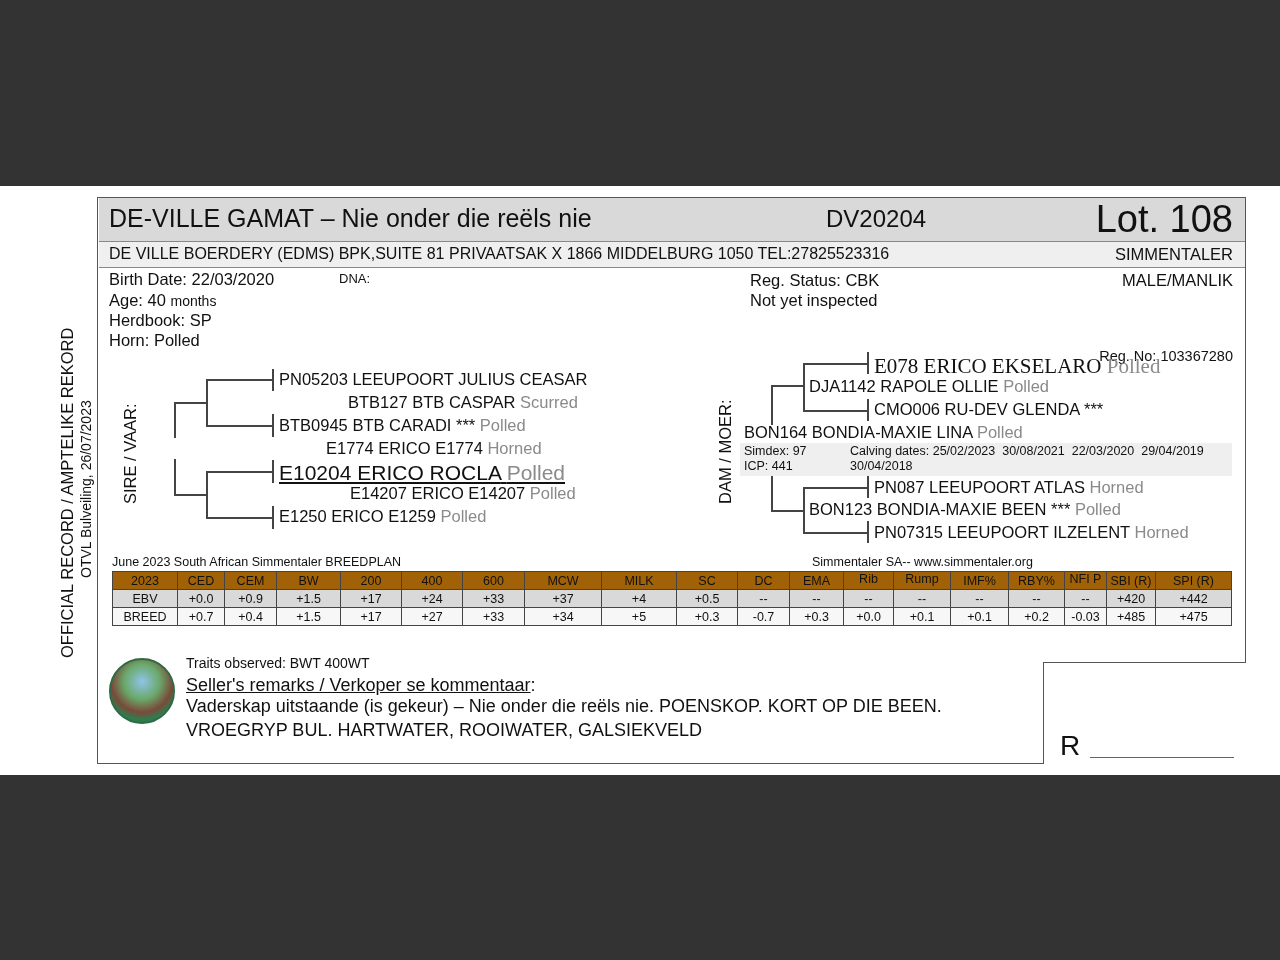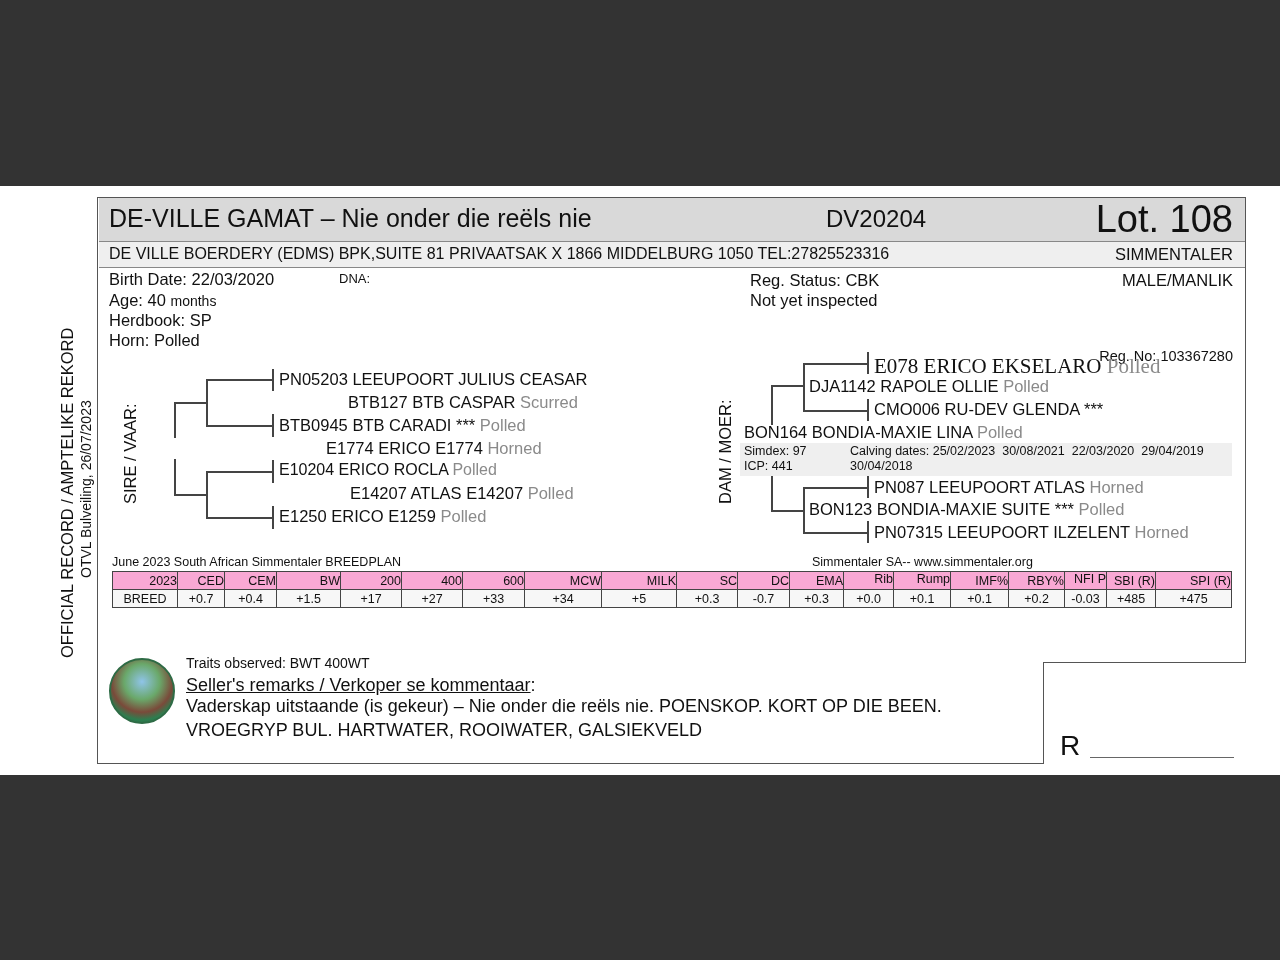--- a/index.html
+++ b/index.html
@@ -13,21 +13,21 @@
   .card-right { position:absolute; left:1245px; top:197px; width:0; height:465px; border-left:1.5px solid #555; }
   .card-step { position:absolute; left:1043px; top:662px; width:203px; height:0; border-top:1.5px solid #555; }
   .card-right2 { position:absolute; left:1043px; top:662px; width:0; height:102px; border-left:1.5px solid #555; }
   .card-bottom { position:absolute; left:97px; top:763px; width:947px; height:0; border-top:1.5px solid #555; }
   .title-bar { position:absolute; left:99px; top:198px; width:1146px; height:43px; background:#d9d9d9; border-bottom:1px solid #888; }
   .sub-bar { position:absolute; left:99px; top:242px; width:1146px; height:25px; background:#efefef; border-bottom:1px solid #888; }
   .line { position:absolute; background:#444; }
   .grey { color:#8a8a8a; }
   table.ebv { position:absolute; left:112px; top:571px; border-collapse:collapse; font-size:12.5px; }
   table.ebv td { border:1.5px solid #444; text-align:center; height:17px; padding:0; }
-  table.ebv tr.hdr td { background:#f9a8d4;text-align:right; }
+  table.ebv tr.hdr td { background:#a16207; }
   table.ebv tr.ebvrow td { background:#d9d9d9; }
   table.ebv tr.accrow td { background:#f2f2f2; }
   table.ebv tr.breedrow td { background:#f7f7f7; }
   .calving-band { position:absolute; left:740px; top:443px; width:492px; height:33px; background:#efefef; }
   .logo { position:absolute; left:109px; top:658px; width:62px; height:62px; border-radius:50%;
           background: radial-gradient(circle at 50% 35%, #8fc4e8 0%, #6aa86a 35%, #7a4a3a 60%, #2e7d4f 75%, #1f5e3a 100%);
           border:2px solid #2e6b45; }
 </style>
 </head>
 <body>
@@ -94,26 +94,26 @@
   <span class="grey">Scurred</span>
 </div>
 <div class="abs" style="left:279px; top:416px; font-size:16.5px;">
   <span>BTB0945 BTB CARADI ***</span>
   <span class="grey">Polled</span>
 </div>
 <div class="abs" style="left:326px; top:439px; font-size:16.5px;">
   <span>E1774 ERICO E1774</span>
   <span class="grey">Horned</span>
 </div>
-<div class="abs" style="left:279px; top:461px; font-size:16px;">
+<div class="abs" style="left:279px; top:461px; font-size:21px;text-decoration:underline;">
   <span>E10204 ERICO ROCLA</span>
   <span class="grey">Polled</span>
 </div>
 <div class="abs" style="left:350px; top:484px; font-size:16.5px;">
-  <span>E14207 ATLAS E14207</span>
+  <span>E14207 ERICO E14207</span>
   <span class="grey">Polled</span>
 </div>
 <div class="abs" style="left:279px; top:507px; font-size:16.5px;">
   <span>E1250 ERICO E1259</span>
   <span class="grey">Polled</span>
 </div>
 
 <div class="line" style="left:771px; top:385px; width:1.5px; height:40px;"></div>
 <div class="line" style="left:771px; top:385px; width:33px; height:1.5px;"></div>
 <div class="line" style="left:803px; top:363px; width:1.5px; height:48px;"></div>
@@ -150,21 +150,21 @@
 </div>
 <div class="abs" style="left:744px; top:444px; font-size:12.5px;">Simdex: 97</div>
 <div class="abs" style="left:744px; top:459px; font-size:12.5px;">ICP: 441</div>
 <div class="abs" style="left:850px; top:444px; font-size:12.5px; white-space:pre;">Calving dates: 25/02/2023  30/08/2021  22/03/2020  29/04/2019</div>
 <div class="abs" style="left:850px; top:459px; font-size:12.5px;">30/04/2018</div>
 <div class="abs" style="left:874px; top:478px; font-size:16.5px;">
   <span>PN087 LEEUPOORT ATLAS</span>
   <span class="grey">Horned</span>
 </div>
 <div class="abs" style="left:809px; top:500px; font-size:16.5px;">
-  <span>BON123 BONDIA-MAXIE SUITE ***</span>
+  <span>BON123 BONDIA-MAXIE BEEN ***</span>
   <span class="grey">Polled</span>
 </div>
 <div class="abs" style="left:874px; top:523px; font-size:16.5px;">
   <span>PN07315 LEEUPOORT ILZELENT</span>
   <span class="grey">Horned</span>
 </div>
 
 <div class="abs" style="left:112px; top:555px; font-size:12.5px;">June 2023 South African Simmentaler BREEDPLAN</div>
 <div class="abs" style="left:812px; top:555px; font-size:12.5px;">Simmentaler SA-- www.simmentaler.org</div>
 
@@ -205,20 +205,41 @@
     <td>DC</td>
     <td>EMA</td>
     <td style="vertical-align:top;">Rib</td>
     <td style="vertical-align:top;">Rump</td>
     <td>IMF%</td>
     <td>RBY%</td>
     <td style="vertical-align:top;margin-left:24px;">NFI P</td>
     <td>SBI (R)</td>
     <td>SPI (R)</td>
   </tr>
+  <tr class="ebvrow">
+    <td>EBV</td>
+    <td>+0.0</td>
+    <td>+0.9</td>
+    <td>+1.5</td>
+    <td>+17</td>
+    <td>+24</td>
+    <td>+33</td>
+    <td>+37</td>
+    <td>+4</td>
+    <td>+0.5</td>
+    <td>--</td>
+    <td>--</td>
+    <td>--</td>
+    <td>--</td>
+    <td>--</td>
+    <td>--</td>
+    <td>--</td>
+    <td>+420</td>
+    <td>+442</td>
+  </tr>
   <tr class="breedrow">
     <td>BREED</td>
     <td>+0.7</td>
     <td>+0.4</td>
     <td>+1.5</td>
     <td>+17</td>
     <td>+27</td>
     <td>+33</td>
     <td>+34</td>
     <td>+5</td>

